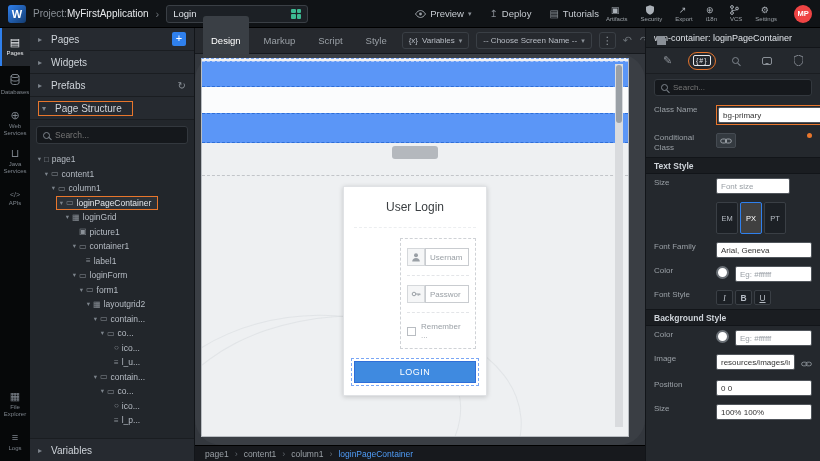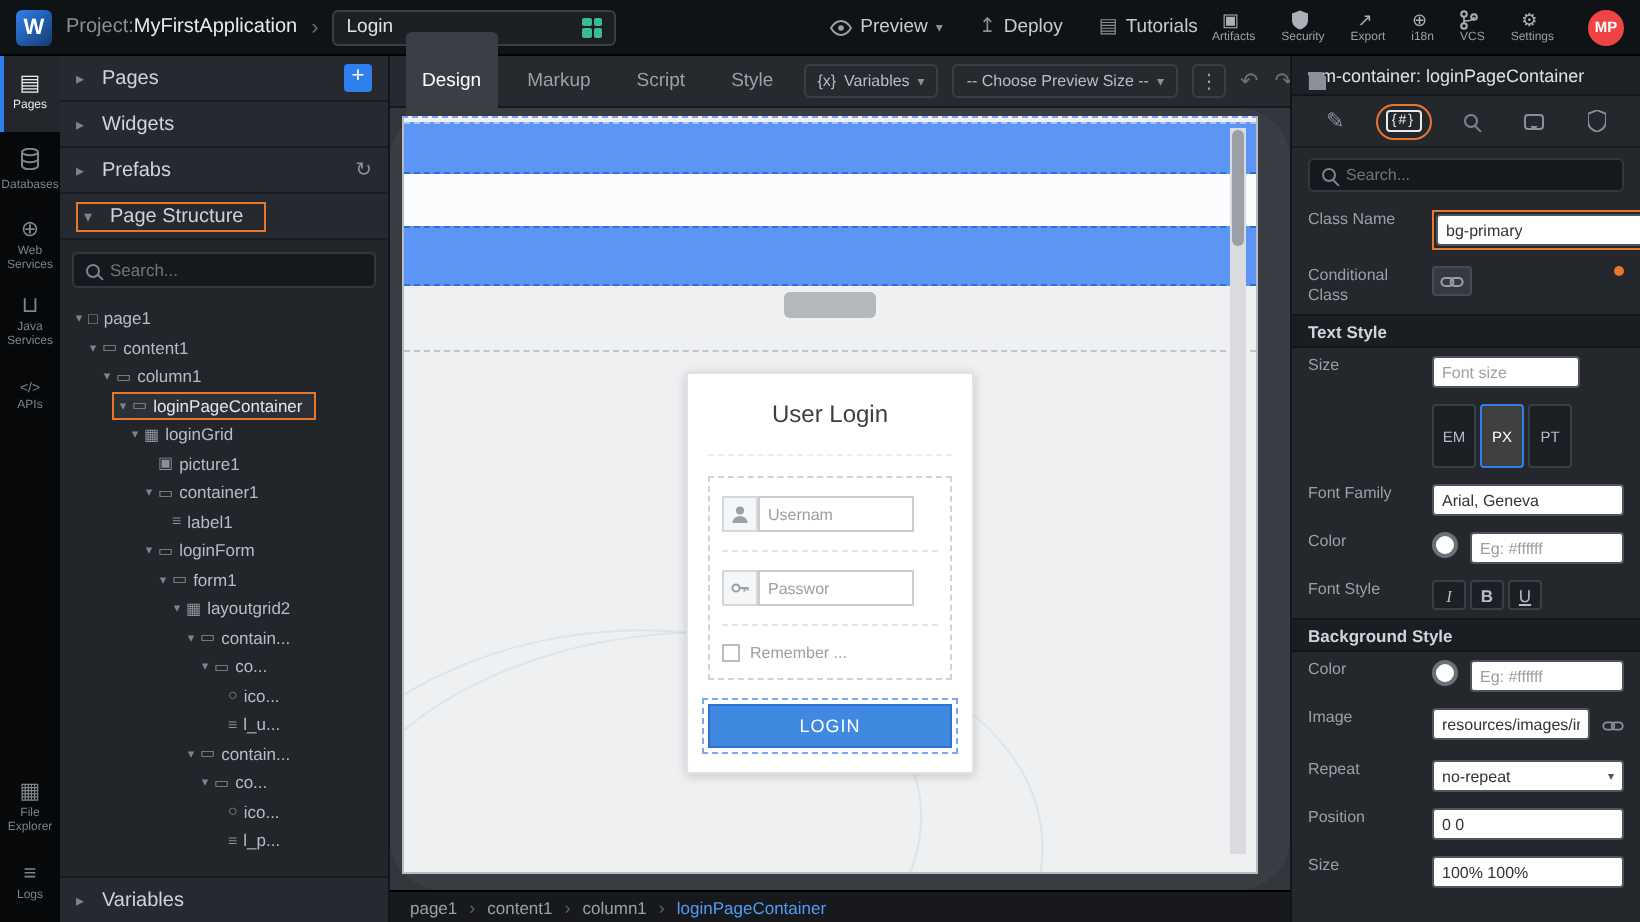--- a/index.html
+++ b/index.html
@@ -94,21 +94,21 @@
   .vthumb { position:absolute; top:1px; left:1px; width:6px; height:58px; background:#9aa0a6; border-radius:3px; }
   .hdr1 { height:26px; background:#5b96f7; border-top:1px dashed #a9c4fa; border-bottom:1px dashed #2f6fd8; margin-top:2px; }
   .gap1 { height:26px; background:#fbfcfd; }
   .hdr2 { height:30px; background:#5b96f7; border-top:1px dashed #2f6fd8; border-bottom:1px dashed #2f6fd8; }
   .toggle { width:46px; height:13px; background:#b4b8bd; border-radius:3px; margin:3px auto 0; }
   .dash-line { border-top:1px dashed #c2c5c9; margin-top:16px; }
   .card { position:relative; width:144px; margin:10px auto 0; background:#fff; border:1px solid #e0e2e5;
           box-shadow:0 1px 5px rgba(0,0,0,.18); padding:8px 10px 12px; z-index:2; }
   .card-title { font-size:12px; color:#3c4043; text-align:center; padding:5px 0 13px;
                 border-bottom:1px dashed #eceef0; }
-  .form-box { border:1px dashed #cfd2d6; padding:9px 6px 6px; margin-top:10px; }
+  .form-box { border:1px dashed #cfd2d6; padding:9px 6px 6px; margin-top:10px;margin-left:46px; }
   .frow { display:flex; align-items:center; margin-bottom:9px; border-bottom:1px dashed #e3e5e8; padding-bottom:9px; }
   .ficon { width:18px; height:18px; flex:0 0 18px; border:1px solid #d5d8db; background:#f5f6f7;
            display:flex; align-items:center; justify-content:center; }
   .frow input { width:78px; height:18px; border:1px solid #c9ccd0; font-size:8px; padding:0 4px;
                 color:#555; min-width:0; font-family:"Liberation Sans", sans-serif; }
   .frow input::placeholder { color:#9aa0a6; }
   .remember { border-bottom:0; margin-bottom:0; padding-bottom:2px; font-size:8px; color:#9aa0a6; }
   .cb { width:9px; height:9px; border:1px solid #b9bdc2; background:#fff; margin-right:5px; flex:0 0 9px; }
   .login-btn { display:block; width:100%; height:22px; margin-top:12px; background:#3f8ae0;
                border:1px solid #2f6fd8; color:#fff; font-size:9px; letter-spacing:.5px;
@@ -418,21 +418,21 @@
         <span class="tab active">Design</span>
         <span class="tab">Markup</span>
         <span class="tab">Script</span>
         <span class="tab">Style</span>
         <span class="dd">
           <span>{x}</span>
           <span>Variables</span>
           <span class="caret">▾</span>
         </span>
         <span class="dd">
-          <span>-- Choose Preview Size --</span>
+          <span>-- Choose Screen Name --</span>
           <span class="caret">▾</span>
         </span>
         <span class="icon-btn">⋮</span>
         <span class="tb-icons">
           <span class="hist">↶</span>
           <span class="hist">↷</span>
           <span class="save-ic"></span>
           <span>↻</span>
         </span>
       </div>
@@ -588,27 +588,20 @@
         <span class="plabel">Image</span>
         <input class="pinput" value="resources/images/im" style="">
         <span class="chain-sm">
           <svg width="11" height="8" viewBox="0 0 12 8">
               <rect x="0.7" y="2" width="6" height="4" rx="2" fill="none" stroke="#8a9097"></rect>
               <rect x="5.3" y="2" width="6" height="4" rx="2" fill="none" stroke="#8a9097"></rect>
             </svg>
         </span>
       </div>
 
-      <div class="prow">
-        <span class="plabel">Repeat</span>
-        <span class="pinput pselect">
-          <span>no-repeat</span>
-          <span class="sel-caret">▾</span>
-        </span>
-      </div>
 
       <div class="prow">
         <span class="plabel">Position</span>
         <input class="pinput" value="0 0" style="">
       </div>
 
       <div class="prow">
         <span class="plabel">Size</span>
         <input class="pinput" value="100% 100%" style="">
       </div>

